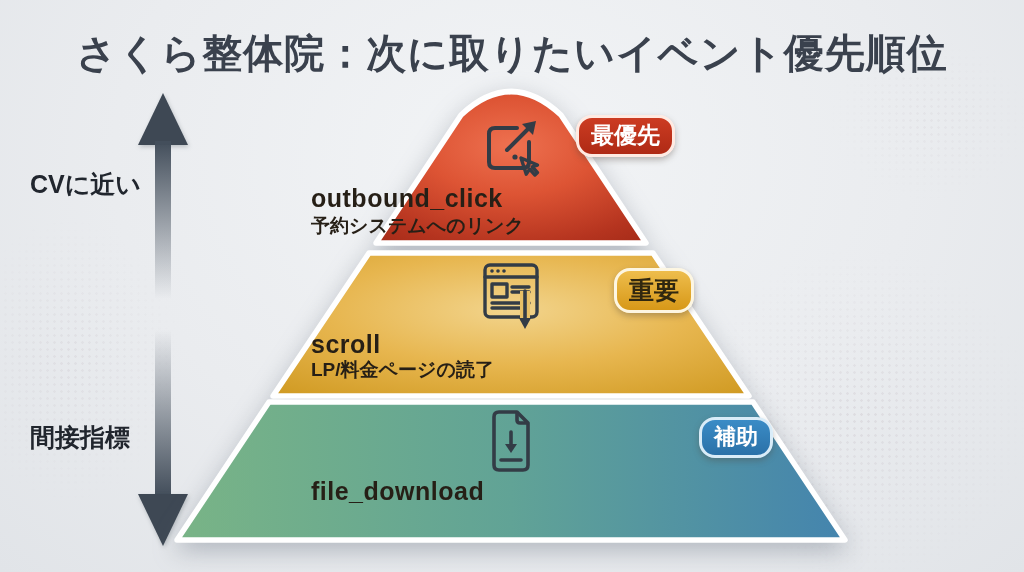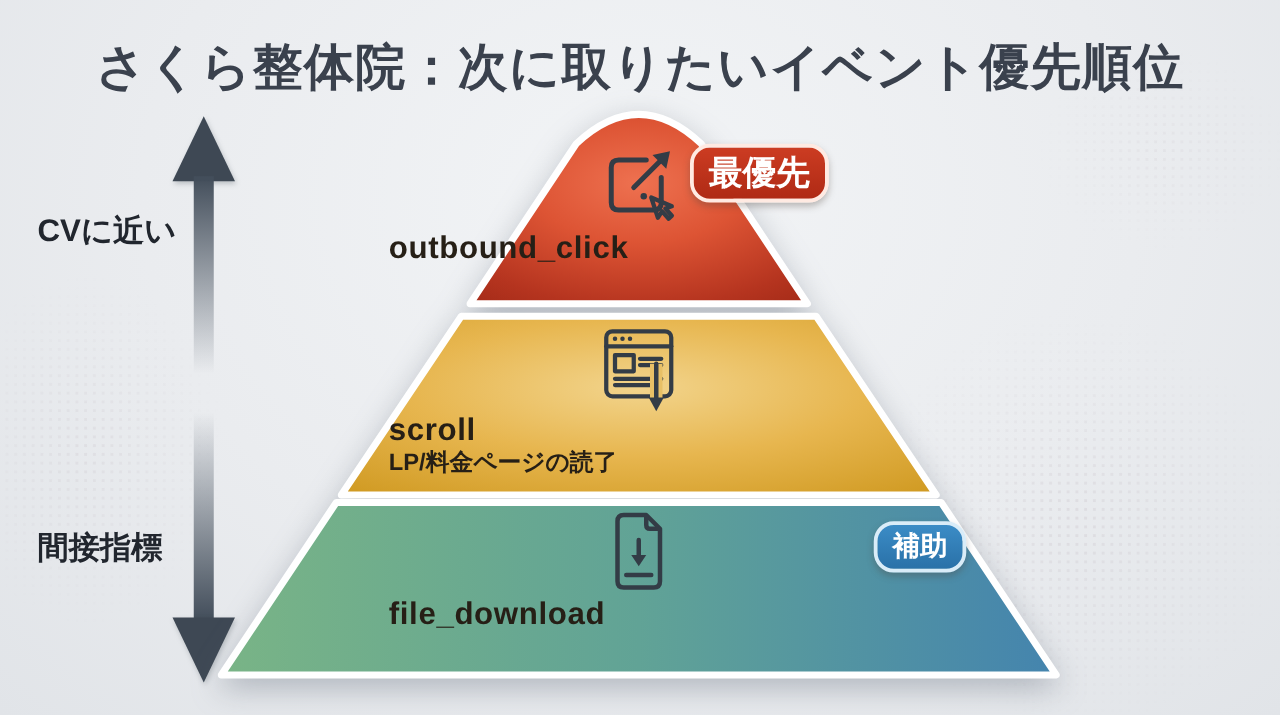--- a/index.html
+++ b/index.html
@@ -59,21 +59,21 @@
   .tier-text{position:absolute;left:311px;width:400px;color:#261f16;}
   .tier-text.event{font-size:25px;font-weight:800;letter-spacing:.5px;}
   .tier-text.desc{font-size:19px;font-weight:700;}
 
   .badge{
     position:absolute;display:inline-block;border-radius:16px;
     padding:3px 12px;font-weight:800;line-height:1.3;white-space:nowrap;
     box-shadow:0 3px 6px rgba(80,70,60,.35);
   }
   .badge.rank1{
-    left:552px;top:115px;font-size:27px;color:#ffffff;
+    left:576px;top:115px;font-size:23px;color:#ffffff;
     background:linear-gradient(#cc3c22,#af2a15);border:3px solid #ffeae2;
   }
   .badge.rank2{
     left:614px;top:268px;font-size:25px;color:#30270f;
     background:linear-gradient(#eebd4c,#d79818);border:3px solid #fdf6e2;
   }
   .badge.rank3{
     left:699px;top:417px;font-size:22px;color:#ffffff;
     background:linear-gradient(#3b8cc6,#2a71a8);border:3px solid #d9ecf8;
   }
@@ -124,38 +124,40 @@
   <svg class="tier-icon" style="left:479px;top:116px;" width="64" height="72" viewBox="0 0 64 72">
     <path class="icon-stroke" d="M38,12 H16 Q10,12 10,18 V46 Q10,52 16,52 H44 Q50,52 50,46 V26"></path>
     <path class="icon-stroke" d="M28,34 L52,10"></path>
     <path class="icon-fill" d="M57,5 L43,8 L54,19 Z"></path>
     <circle class="icon-fill" cx="36" cy="41" r="2.6"></circle>
     <g transform="translate(42,42) rotate(-18)">
       <path class="icon-stroke" style="stroke-width:3.4" d="M0,0 L0,17 L4.8,13.2 L8,20.5 L11.2,19 L8,11.8 L13.5,11.8 Z"></path>
     </g>
   </svg>
   <div class="tier-text event" style="top:184px;">outbound_click</div>
+  <div class="tier-text desc" style="top:213px;">予約システムへのリンク</div>
   <div class="badge rank1">最優先</div>
 
   <svg class="tier-icon" style="left:481px;top:259px;" width="60" height="72" viewBox="0 0 60 72">
     <g style="stroke-width:3.4" class="icon-stroke">
       <rect x="4" y="6" width="52" height="52" rx="5"></rect>
       <path d="M4,18 H56"></path>
       <rect x="11" y="25" width="15" height="13"></rect>
       <path d="M31,28 H48 M31,33 H48 M11,44 H48 M11,49 H44"></path>
     </g>
     <circle class="icon-fill" cx="11" cy="12" r="1.8"></circle>
     <circle class="icon-fill" cx="17" cy="12" r="1.8"></circle>
     <circle class="icon-fill" cx="23" cy="12" r="1.8"></circle>
     <path d="M44,32 V62" style="stroke:#e8c066;stroke-width:10;fill:none"></path>
     <path class="icon-stroke" style="stroke-width:3.6" d="M44,32 V60"></path>
     <path class="icon-fill" d="M44,70 L38,59 L50,59 Z"></path>
   </svg>
   <div class="tier-text desc" style="top:357px;">LP/料金ページの読了</div>
   <div class="tier-text event" style="top:330px;">scroll</div>
+  <div class="badge rank2">重要</div>
 
   <svg class="tier-icon" style="left:487px;top:408px;" width="48" height="68" viewBox="0 0 48 68">
     <g style="stroke-width:3.6" class="icon-stroke">
       <path d="M30,4 H12 Q7,4 7,9 V57 Q7,62 12,62 H36 Q41,62 41,57 V15 L30,4 Z"></path>
       <path d="M30,5 V12 Q30,15 33,15 H40"></path>
       <path d="M24,24 V38"></path>
       <path d="M14,52 H34"></path>
     </g>
     <path class="icon-fill" d="M24,45 L18,36 L30,36 Z"></path>
   </svg>

